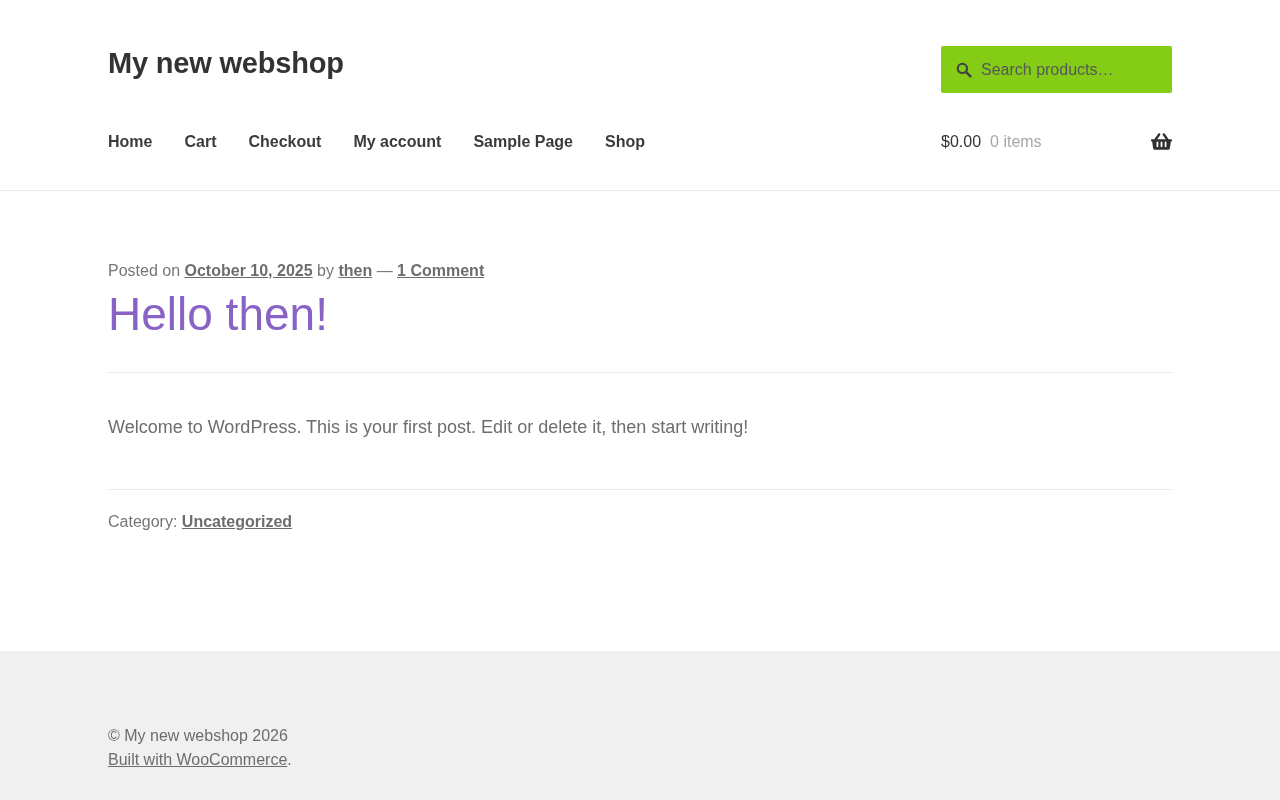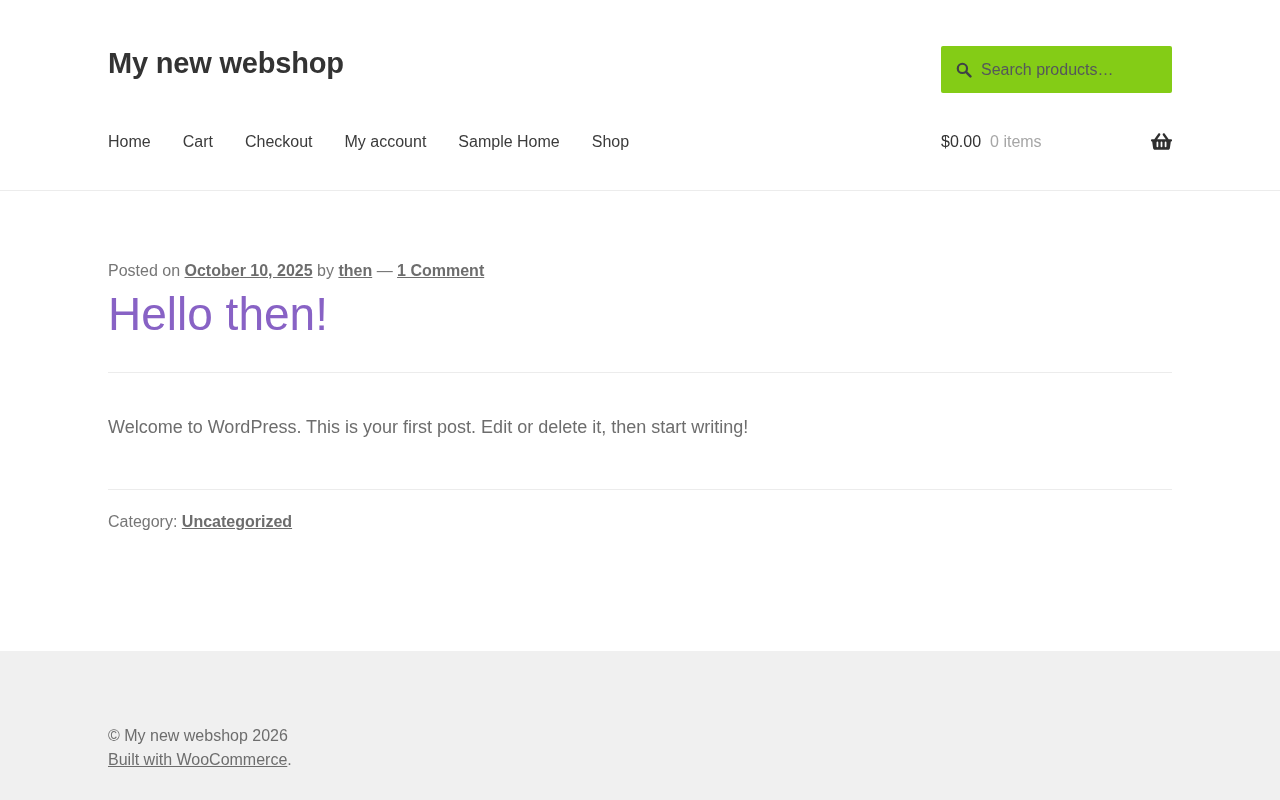--- a/index.html
+++ b/index.html
@@ -53,21 +53,21 @@
     color: #43454b;
   }
   .search-box input::placeholder { color: #55575b; opacity: 1; }
 
   .header-bottom {
     display: flex;
     justify-content: space-between;
     align-items: center;
     height: 89px;
   }
-  .primary-nav { display: flex; gap: 32px; }
+  .primary-nav { display: flex; gap: 32px; font-weight: bold; }
   .primary-nav a {
     font-size: 16px;
     color: #3b3b3b;
     text-decoration: none;
     cursor: pointer;
   }
   .cart-link {
     width: 231px;
     display: flex;
     align-items: flex-end;
@@ -163,21 +163,21 @@
       <input type="text" placeholder="Search products…" style="">
     </div>
   </div>
 
   <div class="container header-bottom">
     <nav class="primary-nav">
       <a>Home</a>
       <a>Cart</a>
       <a>Checkout</a>
       <a>My account</a>
-      <a>Sample Home</a>
+      <a>Sample Page</a>
       <a>Shop</a>
     </nav>
     <a class="cart-link">
       <span class="cart-total">$0.00</span>
       <span class="cart-count">0 items</span>
       <span class="basket-icon">
         <svg viewBox="0 0 576 512" width="21" height="19">
           <path fill="#2f2f2f" d="M576 216v16c0 13.255-10.745 24-24 24h-8l-26.113 182.788C514.509 462.435 494.257 480 470.37 480H105.63c-23.887 0-44.139-17.565-47.518-41.212L32 256h-8c-13.255 0-24-10.745-24-24v-16c0-13.255 10.745-24 24-24h67.341l106.78-146.821c10.395-14.292 30.407-17.453 44.701-7.058 14.293 10.395 17.453 30.408 7.058 44.701L170.477 192h235.046L326.12 82.822c-10.395-14.293-7.234-34.306 7.059-44.701 14.293-10.395 34.306-7.235 44.701 7.058L484.659 192H552c13.255 0 24 10.745 24 24zM312 392V280c0-13.255-10.745-24-24-24s-24 10.745-24 24v112c0 13.255 10.745 24 24 24s24-10.745 24-24zm112 0V280c0-13.255-10.745-24-24-24s-24 10.745-24 24v112c0 13.255 10.745 24 24 24s24-10.745 24-24zm-224 0V280c0-13.255-10.745-24-24-24s-24 10.745-24 24v112c0 13.255 10.745 24 24 24s24-10.745 24-24z"></path>
         </svg>
       </span>

